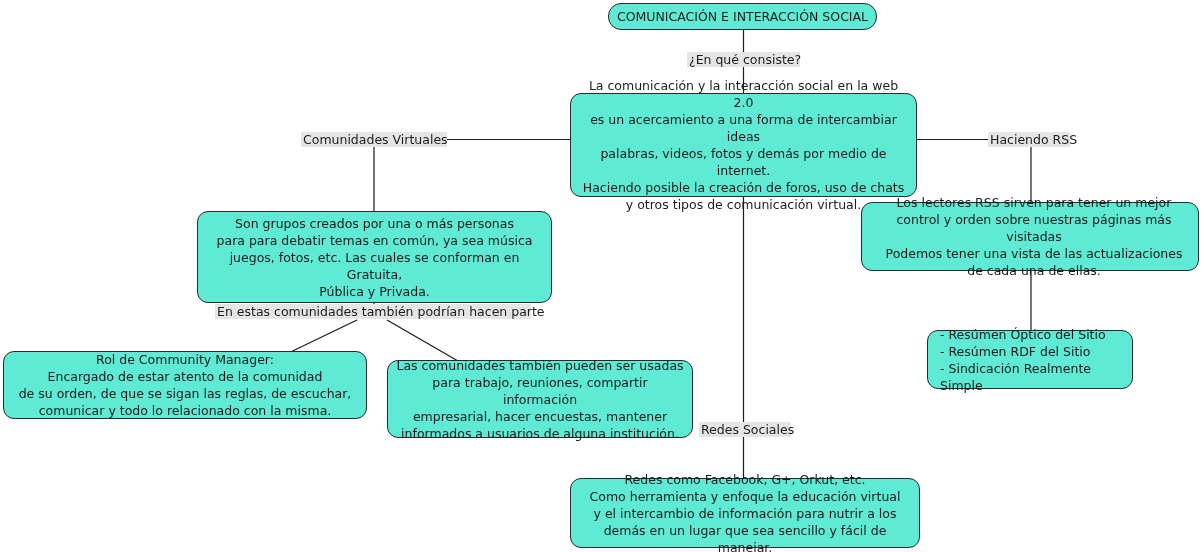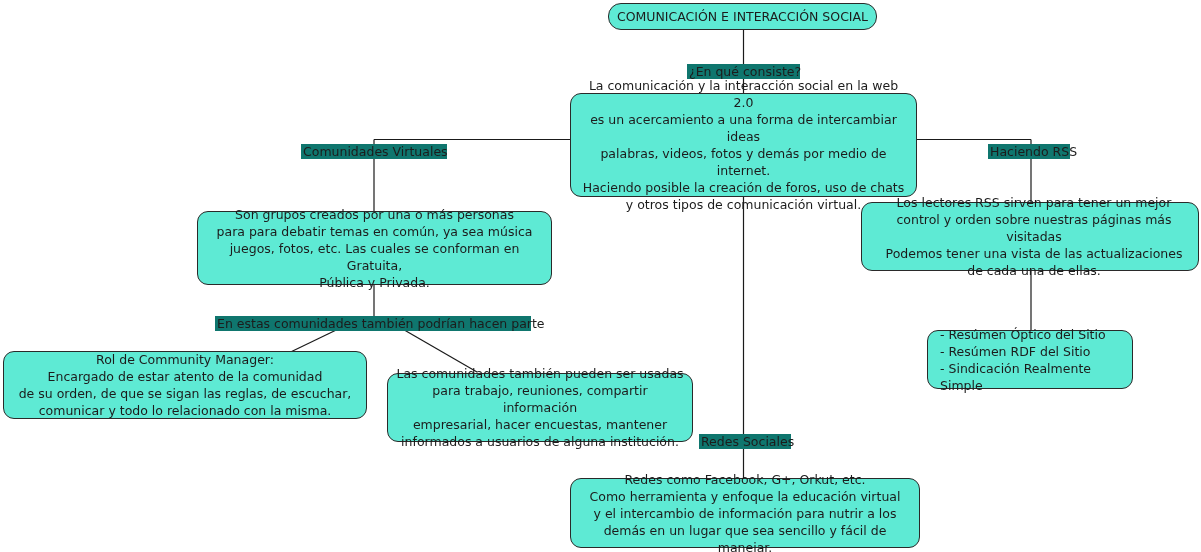--- a/index.html
+++ b/index.html
@@ -42,36 +42,35 @@
   }
   .node.left-align {
     justify-content: flex-start;
     text-align: left;
     padding-left: 12px;
   }
   .link-label {
     position: absolute;
     z-index: 3;
     box-sizing: border-box;
-    background: #0f766e;
+    background: #e5e5e5;
     font-size: 12.5px;
     line-height: 15px;
     white-space: nowrap;
     text-align: center;
     padding: 0 2px;
-    margin-top: 12px;
   }
   
   #n-title        { left: 608px; top: 3px;   width: 269px; height: 27px; border-radius: 13px; }
   #n-definicion   { left: 570px; top: 93px;  width: 347px; height: 104px; }
-  #n-comunidades  { left: 197px; top: 211px; width: 355px; height: 74px; }
+  #n-comunidades  { left: 197px; top: 211px; width: 355px; height: 92px; }
   #n-lectores     { left: 861px; top: 202px; width: 338px; height: 69px; padding-left: 14px; }
   #n-significados { left: 927px; top: 330px; width: 206px; height: 59px; }
   #n-rol          { left: 3px;   top: 351px; width: 364px; height: 68px; }
-  #n-usadas       { left: 387px; top: 373px; width: 306px; height: 69px; }
+  #n-usadas       { left: 387px; top: 360px; width: 306px; height: 78px; }
   #n-redes        { left: 570px; top: 478px; width: 350px; height: 70px; }
   
   #l-consiste     { left: 687px; top: 52px;  width: 113px; }
   #l-virtuales    { left: 301px; top: 132px; width: 146px; }
   #l-rss          { left: 988px; top: 132px; width: 82px;  }
   #l-enestas      { left: 215px; top: 304px; width: 316px; }
   #l-tuvo         { left: 945px; top: 300px; width: 182px; }
   #l-redessoc     { left: 699px; top: 422px; width: 92px;  }
 </style>
 </head>

